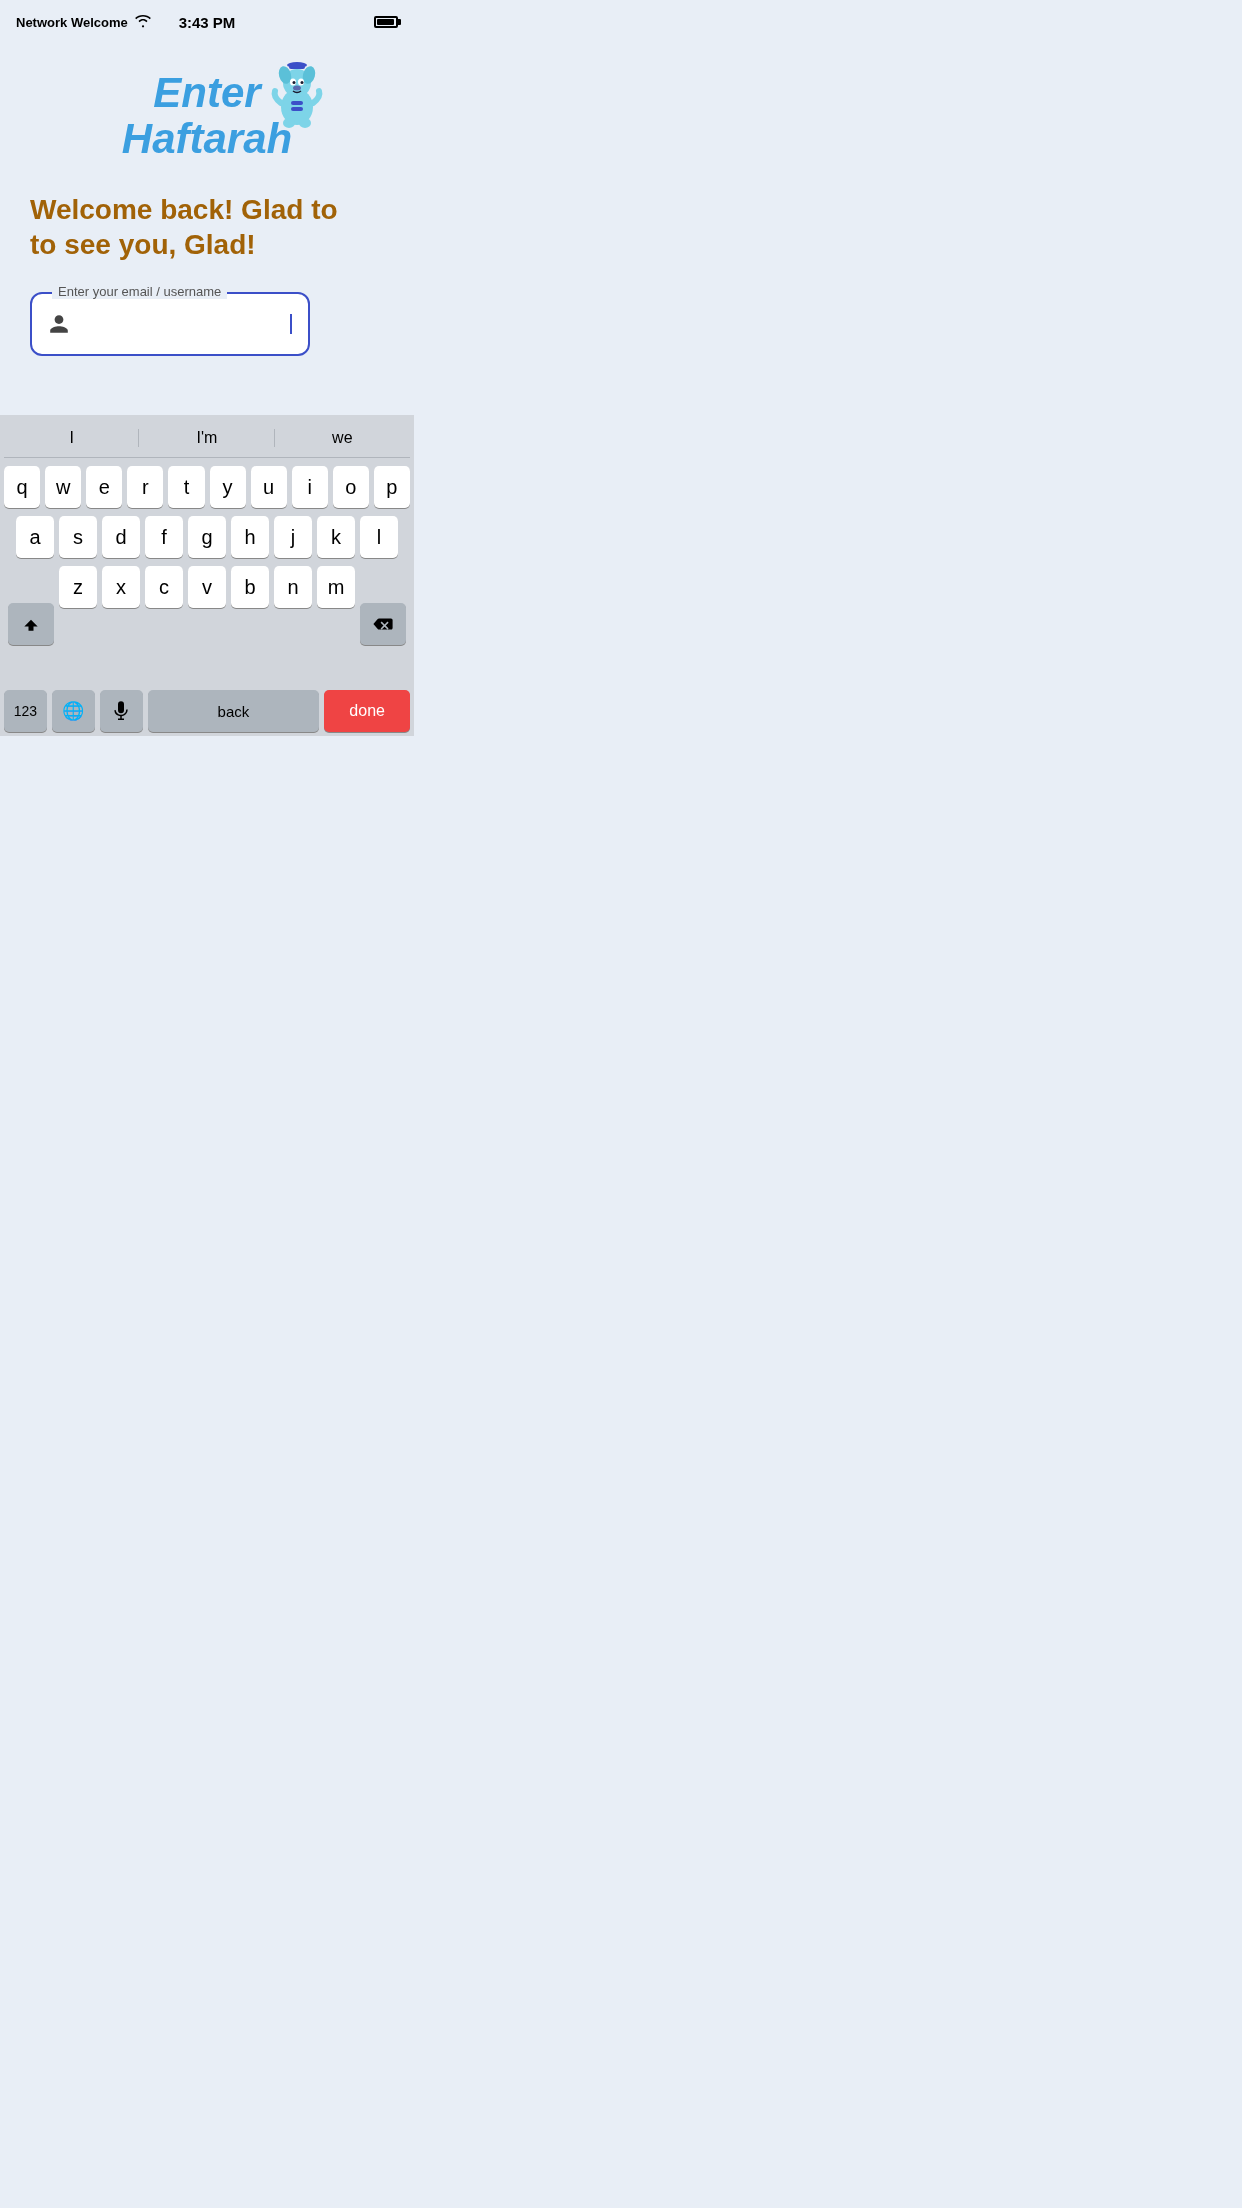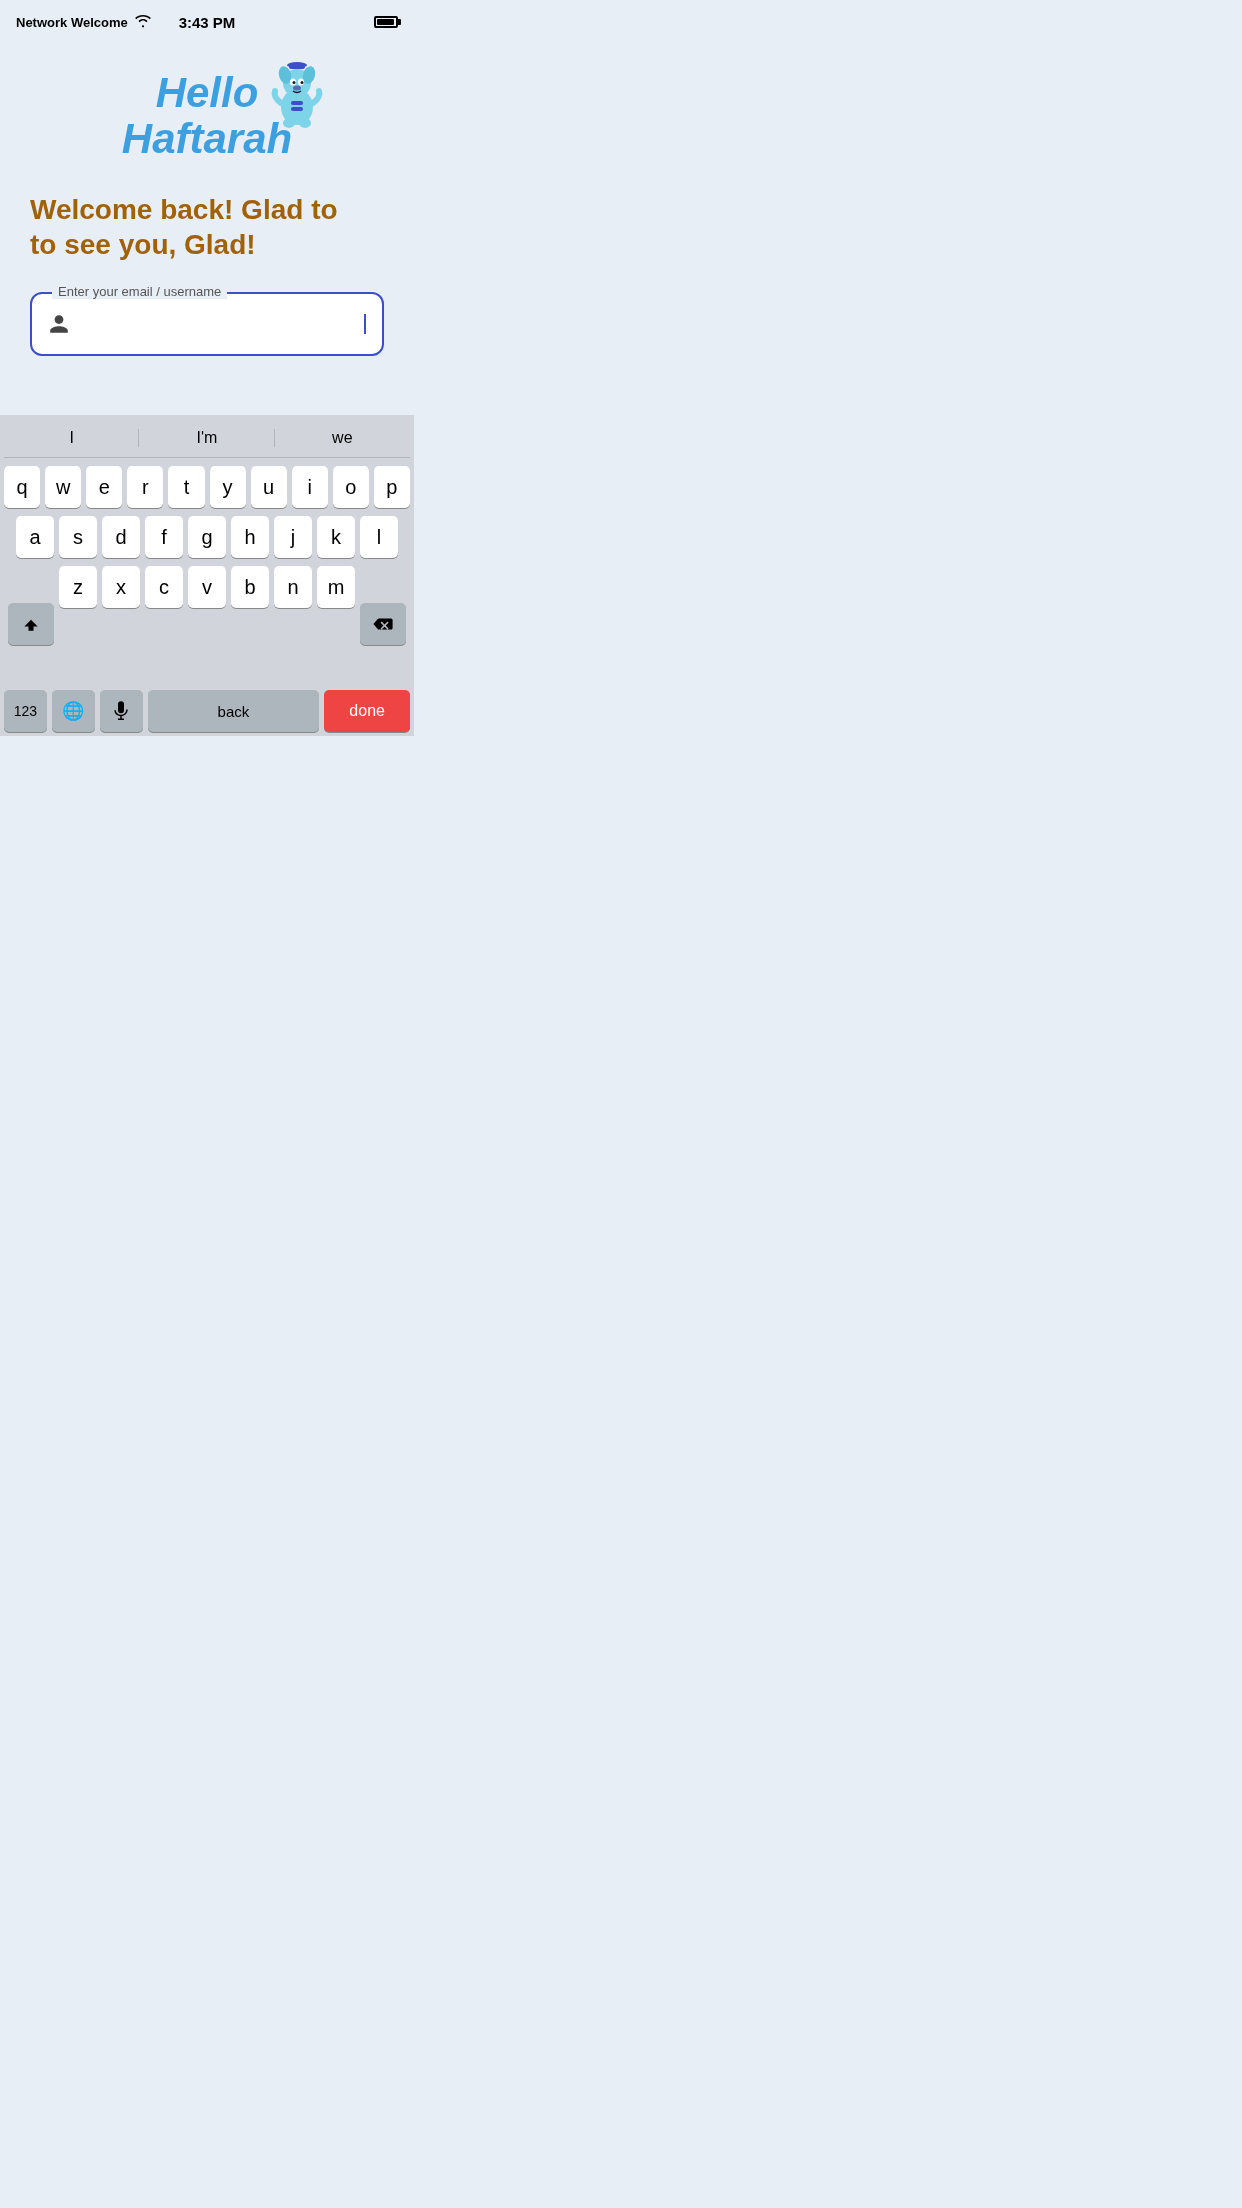--- a/index.html
+++ b/index.html
@@ -127,21 +127,21 @@
       font-size: 28px;
       font-weight: 800;
       color: #a16207;
       line-height: 1.25;
       margin-bottom: 30px;
     }
 
     
     .form-container {
       display: flex;
-      flex-direction: column;
+      flex-direction: row;
       gap: 12px;
     }
 
     .input-wrapper {
       position: relative;
       background: white;
       border-radius: 12px;
       border: 2px solid #3b4fc8;
       display: flex;
       align-items: center;
@@ -363,21 +363,21 @@
     </div>
   </div>
 </div>
 
 <div class="main-content">
 
   <div class="logo-area">
     <div class="logo-container">
       <div style="position:relative; display:inline-block;">
         <div class="logo-text">
-          <span>Hello</span><br>
+          <span>Enter</span><br>
           <span>Haftarah</span>
         </div>
 
         <div class="mascot">
           <svg width="60" height="75" viewBox="0 0 60 75" fill="none" xmlns="http://www.w3.org/2000/svg">
 
             <ellipse cx="30" cy="52" rx="16" ry="18" fill="#7dd4e8"></ellipse>
 
             <circle cx="30" cy="28" r="14" fill="#7dd4e8"></circle>
 

